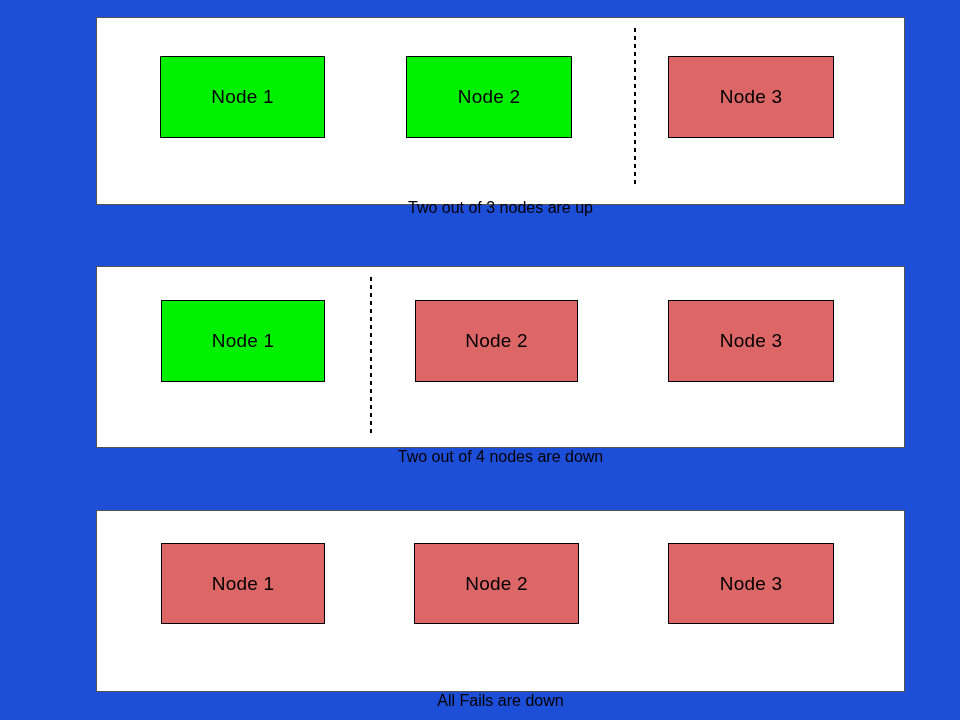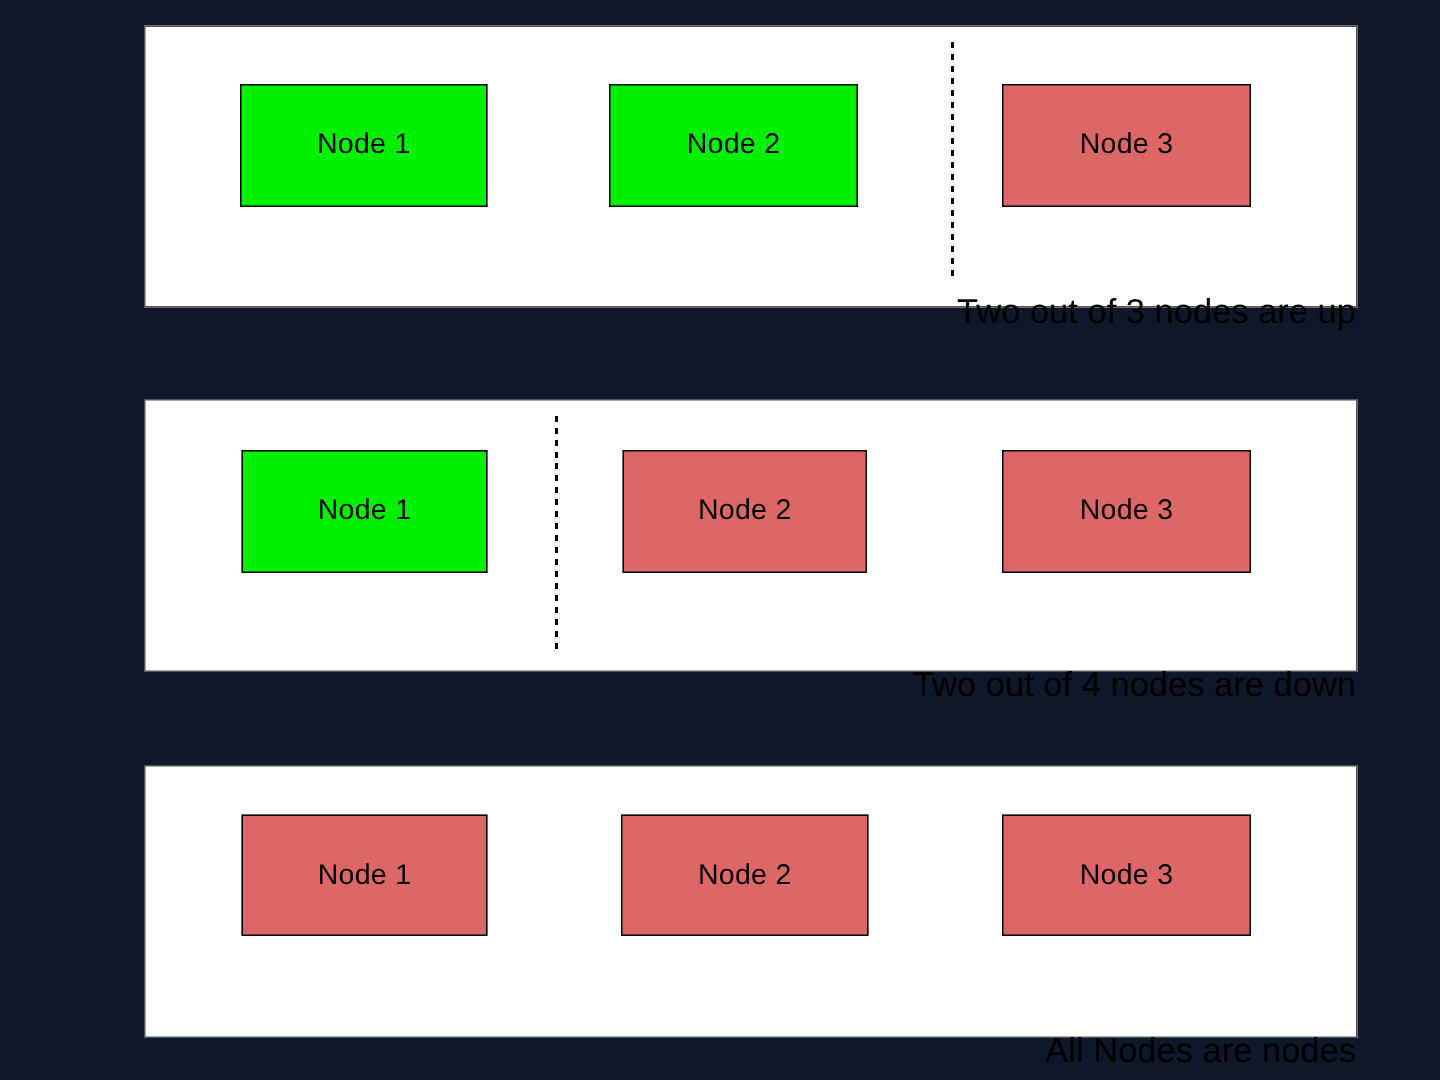--- a/index.html
+++ b/index.html
@@ -1,20 +1,20 @@
 <!DOCTYPE html>
 <html><head>
 <meta charset="utf-8">
 <style>
   html, body { margin: 0; padding: 0; background: #000; }
   .stage {
     position: relative;
     width: 960px;
     height: 720px;
-    background: #0f172a;
+    background: #1d4ed8;
     overflow: hidden;
     font-family: "Liberation Sans", sans-serif;
     color: #000;
   }
   .panel {
     position: absolute;
     left: 96px;
     width: 809px;
     background: #ffffff;
     border: 1.5px solid #545454;
@@ -57,22 +57,22 @@
     );
   }
   .panel-1 .divider { left: 537px; top: 10px; height: 158px; }
   .panel-2 .divider { left: 273px; top: 10px; height: 156px; }
 
   .caption {
     position: absolute;
     left: 0;
     right: 0;
     top: 132px;
-    text-align: right;
-    font-size: 23px;
+    text-align: center;
+    font-size: 16px;
     line-height: 23px;
     white-space: pre;
   }
 </style>
 </head>
 <body>
 
 <div class="stage">
 
   <section class="panel panel-1">
@@ -113,18 +113,18 @@
     <div class="node n1" style="background-color: rgb(221, 102, 102);">
       <span>Node 1</span>
     </div>
     <div class="node n2" style="background-color: rgb(221, 102, 102);">
       <span>Node 2</span>
     </div>
     <div class="node n3" style="background-color: rgb(221, 102, 102);">
       <span>Node 3</span>
     </div>
     <div class="caption">
-      <div>All Nodes are nodes</div>
+      <div>All Fails are down</div>
       
     </div>
   </section>
 
 </div>
 
 </body></html>

